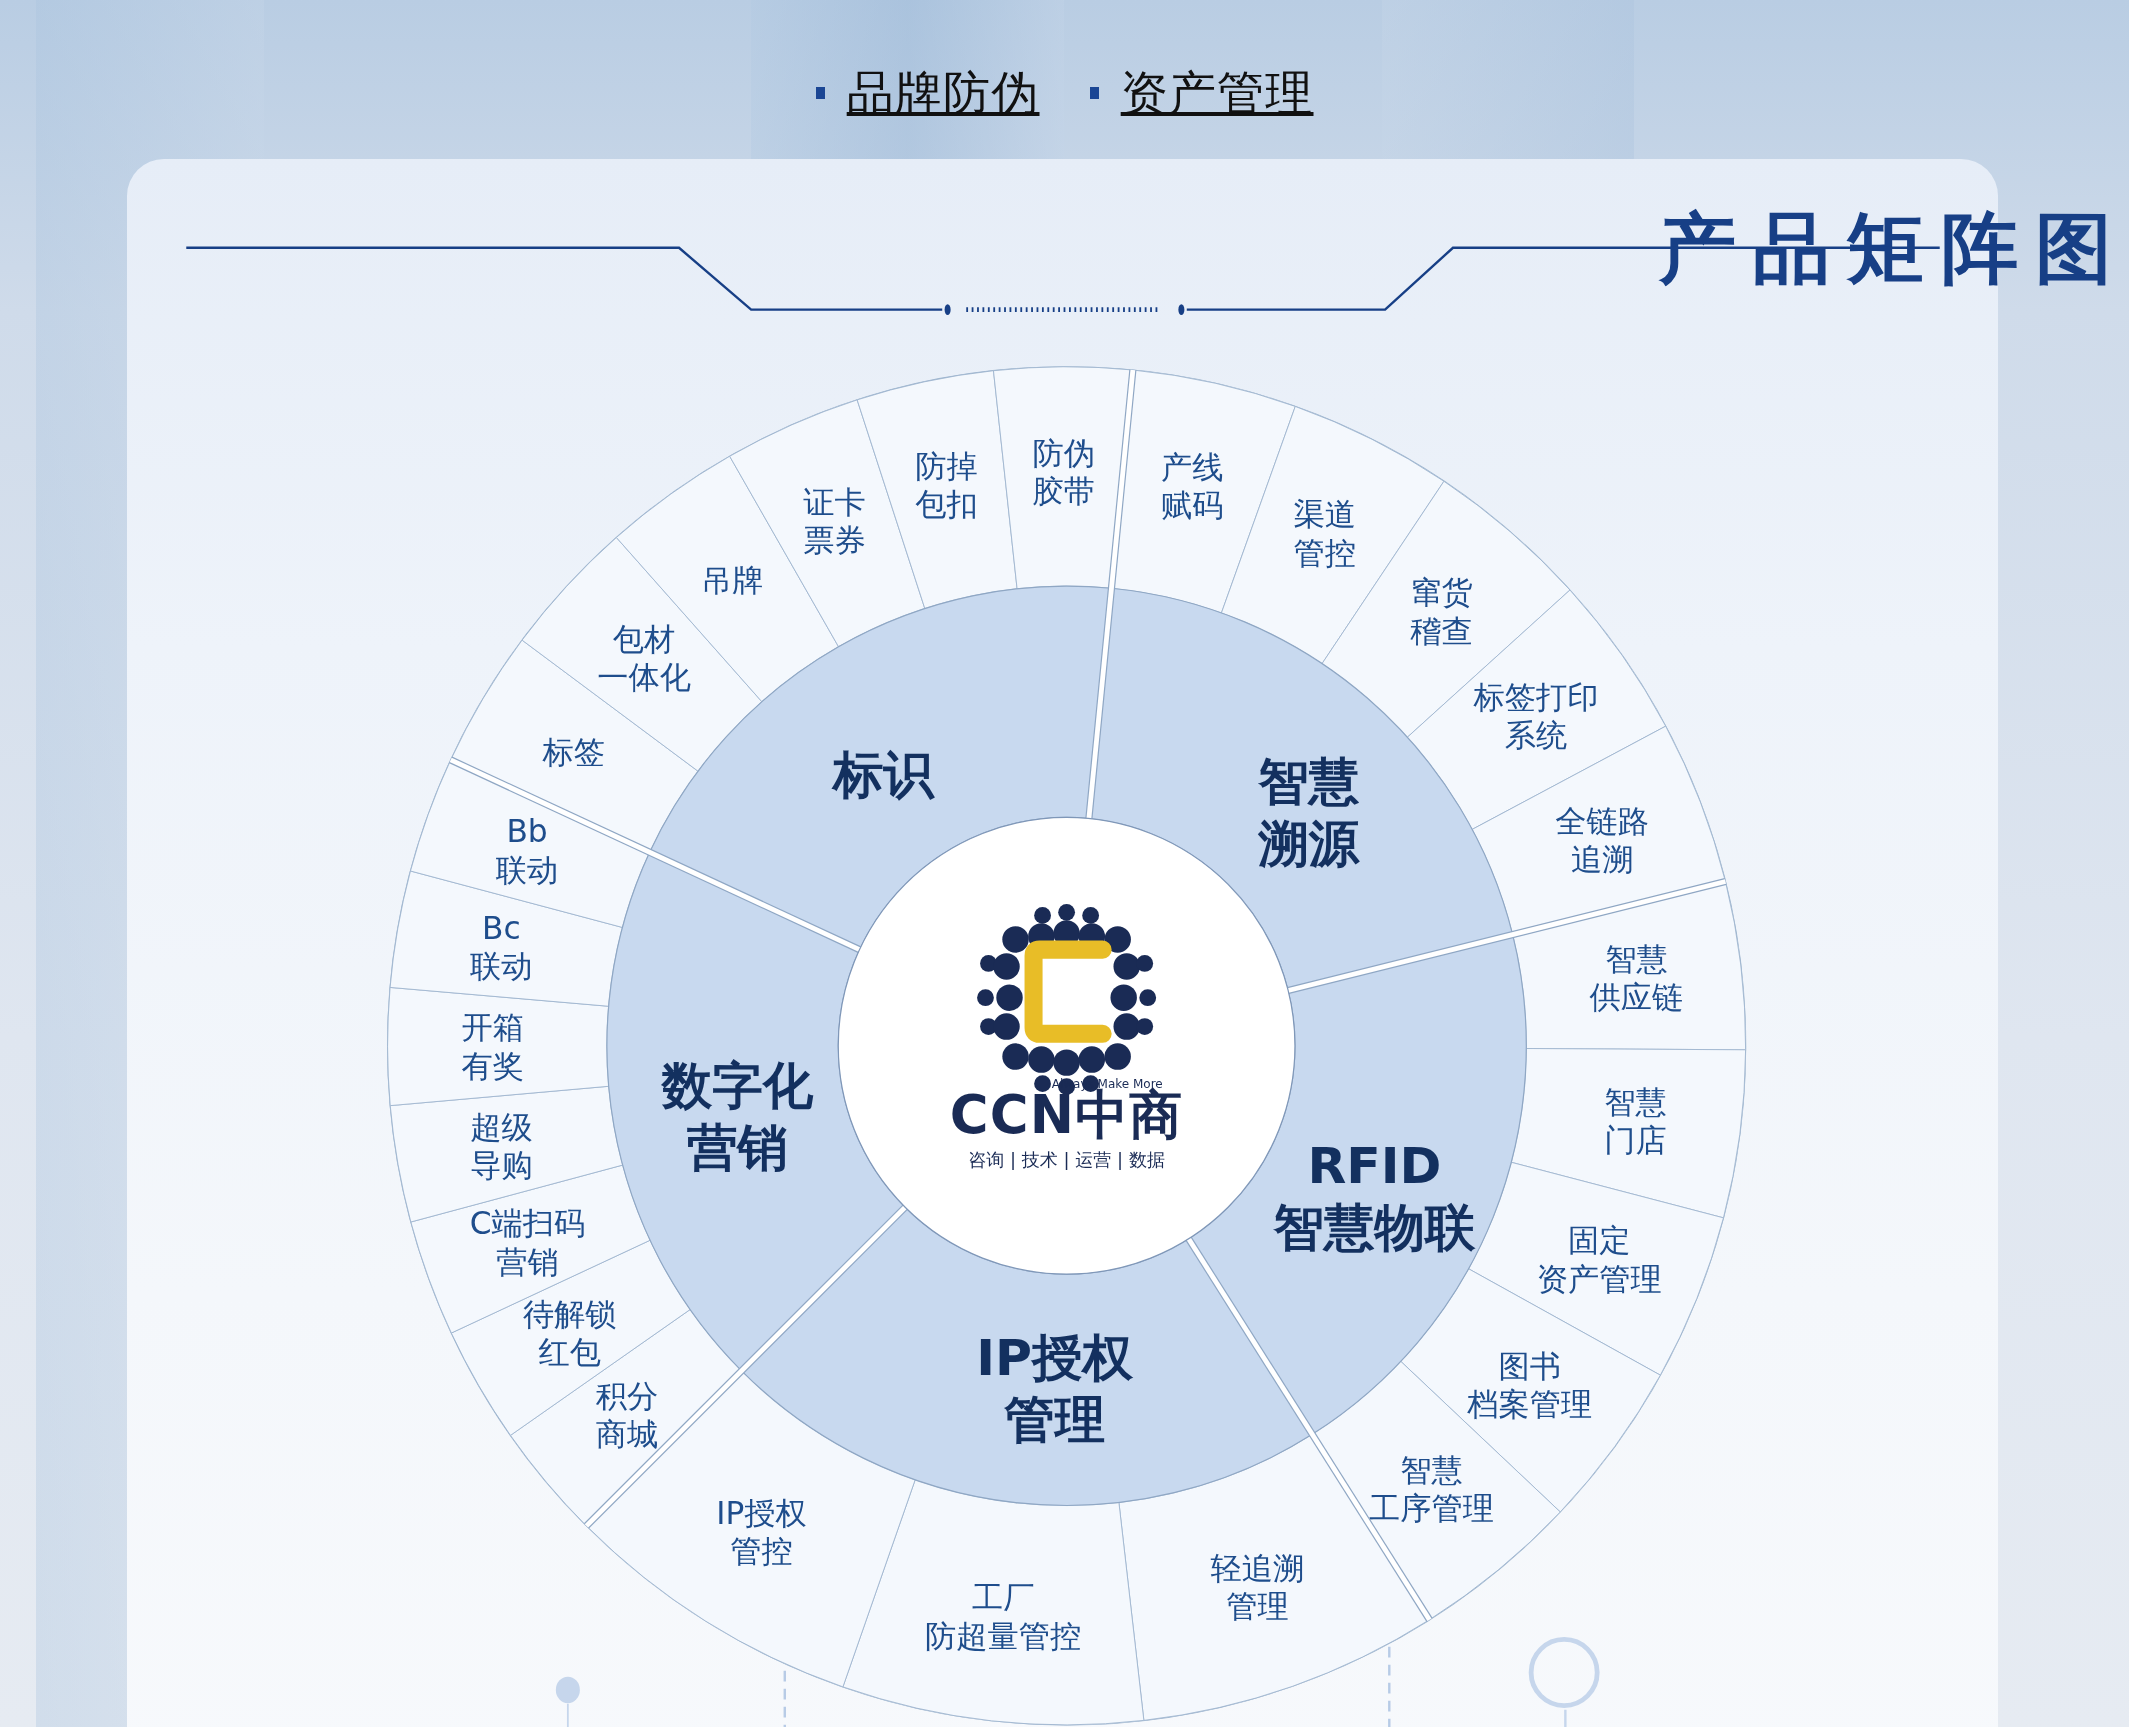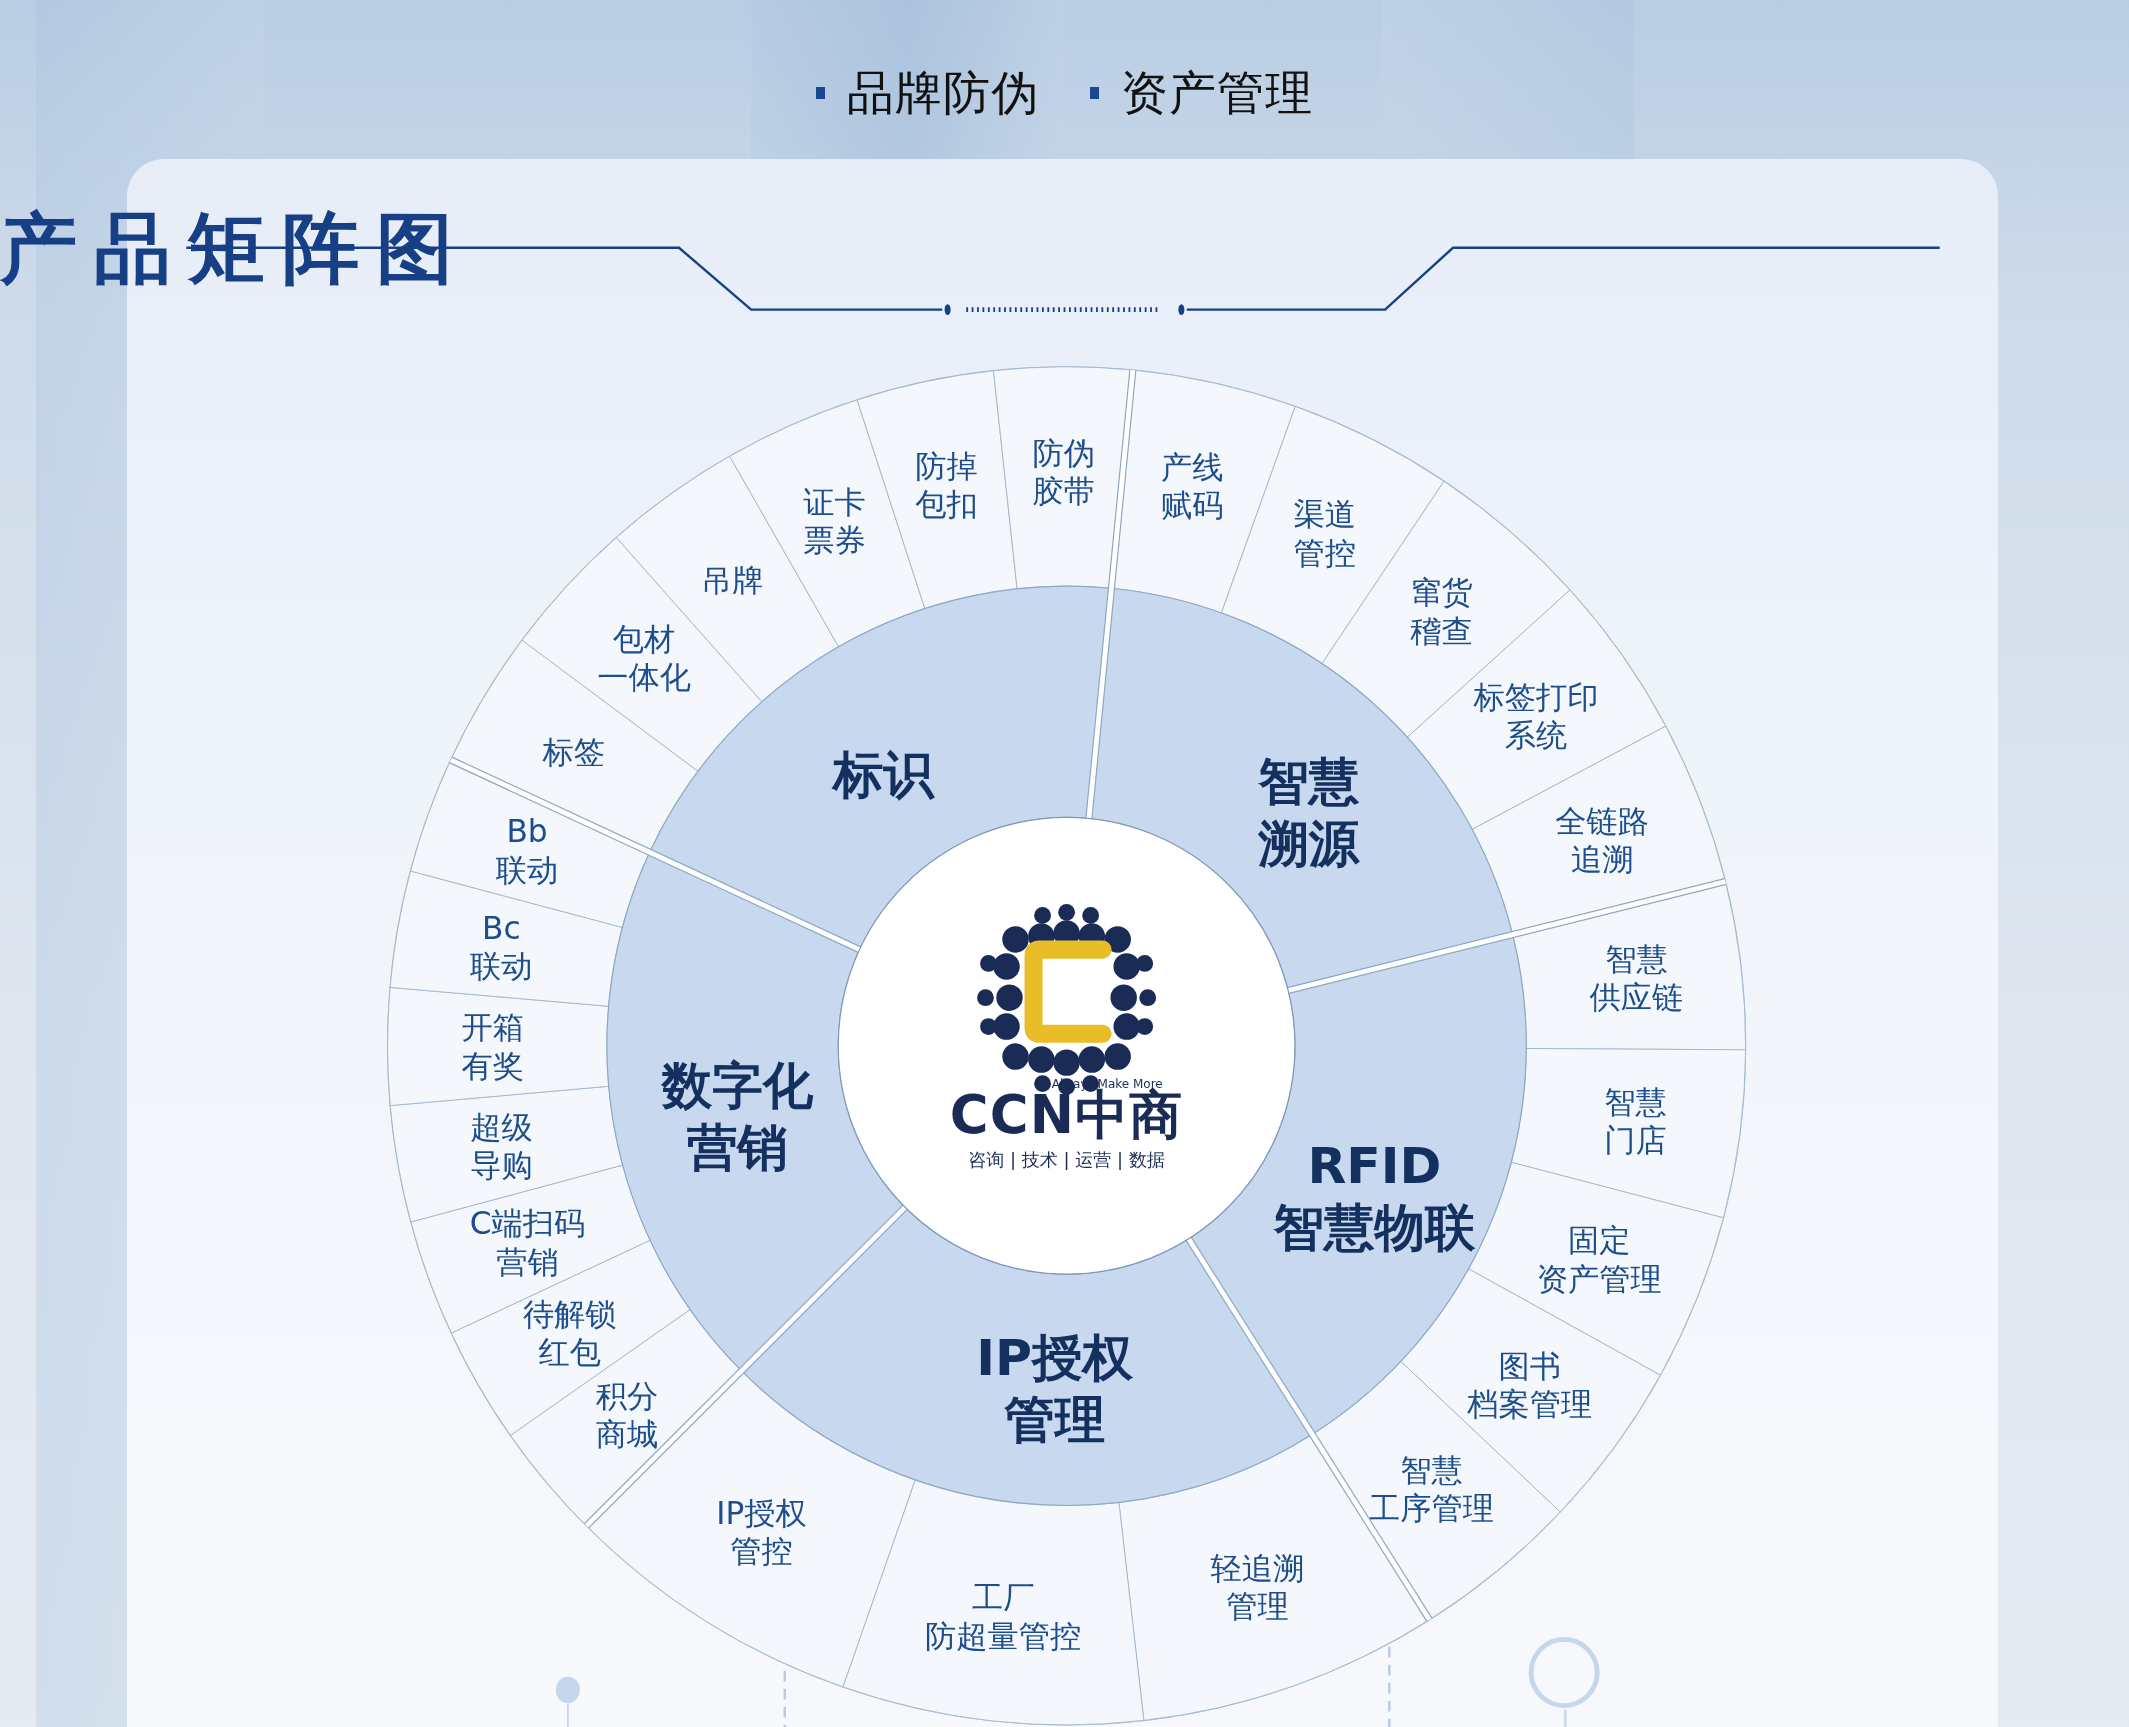--- a/index.html
+++ b/index.html
@@ -3,24 +3,24 @@
 <meta charset="utf-8">
 <style>
   html,body{margin:0;padding:0;}
   body{width:2129px;height:1728px;overflow:hidden;position:relative;
     font-family:"DejaVu Sans","Liberation Sans",sans-serif;
     background:linear-gradient(180deg,#b9cde3 0%,#cfdbea 18%,#dfe6f0 60%,#e6ebf2 100%);}
   .bg-col{position:absolute;top:0;height:1728px;opacity:.35;}
   .top-bar{position:absolute;left:0;top:57px;width:2129px;height:72px;display:flex;justify-content:center;align-items:center;gap:0;}
   .tag{display:flex;align-items:center;margin:0 25px;}
   .tag .sq{width:9.6px;height:12px;background:#1b4694;margin-right:21.6px;}
-  .tag .txt{font-size:47px;color:#111;letter-spacing:1.2px;}
+  .tag .txt{font-size:47px;color:#111;letter-spacing:1.2px;text-decoration:underline;}
   .card{position:absolute;left:127px;top:159px;width:1871px;height:1623px;border-radius:37px;
     background:linear-gradient(180deg,#e6edf7 0%,#eef3fa 30%,#f4f7fb 70%,#f7f9fc 100%);}
-  .title{position:absolute;left:0;width:2129px;top:198px;text-align:left;font-size:77px;font-weight:bold;color:#173f86;letter-spacing:17px;font-family:Liberation Mono, monospace;}
+  .title{position:absolute;left:0;width:2129px;top:198px;text-align:right;font-size:77px;font-weight:bold;color:#173f86;letter-spacing:17px;font-family:Liberation Mono, monospace;}
   svg{position:absolute;left:0;top:0;}
 </style>
 </head>
 <body>
 
 <div class="bg-col" style="left:36px;width:228px;background:linear-gradient(90deg,#a9c3de,#c6d6e8);"></div>
 <div class="bg-col" style="left:751px;width:313px;height:361px;background:linear-gradient(90deg,#b1c9e2,#8fb0d3,#c3d4e8);"></div>
 <div class="bg-col" style="left:1382px;width:252px;height:300px;background:linear-gradient(90deg,#c6d6e8,#aac2dd);"></div>
 
 <div class="top-bar">

